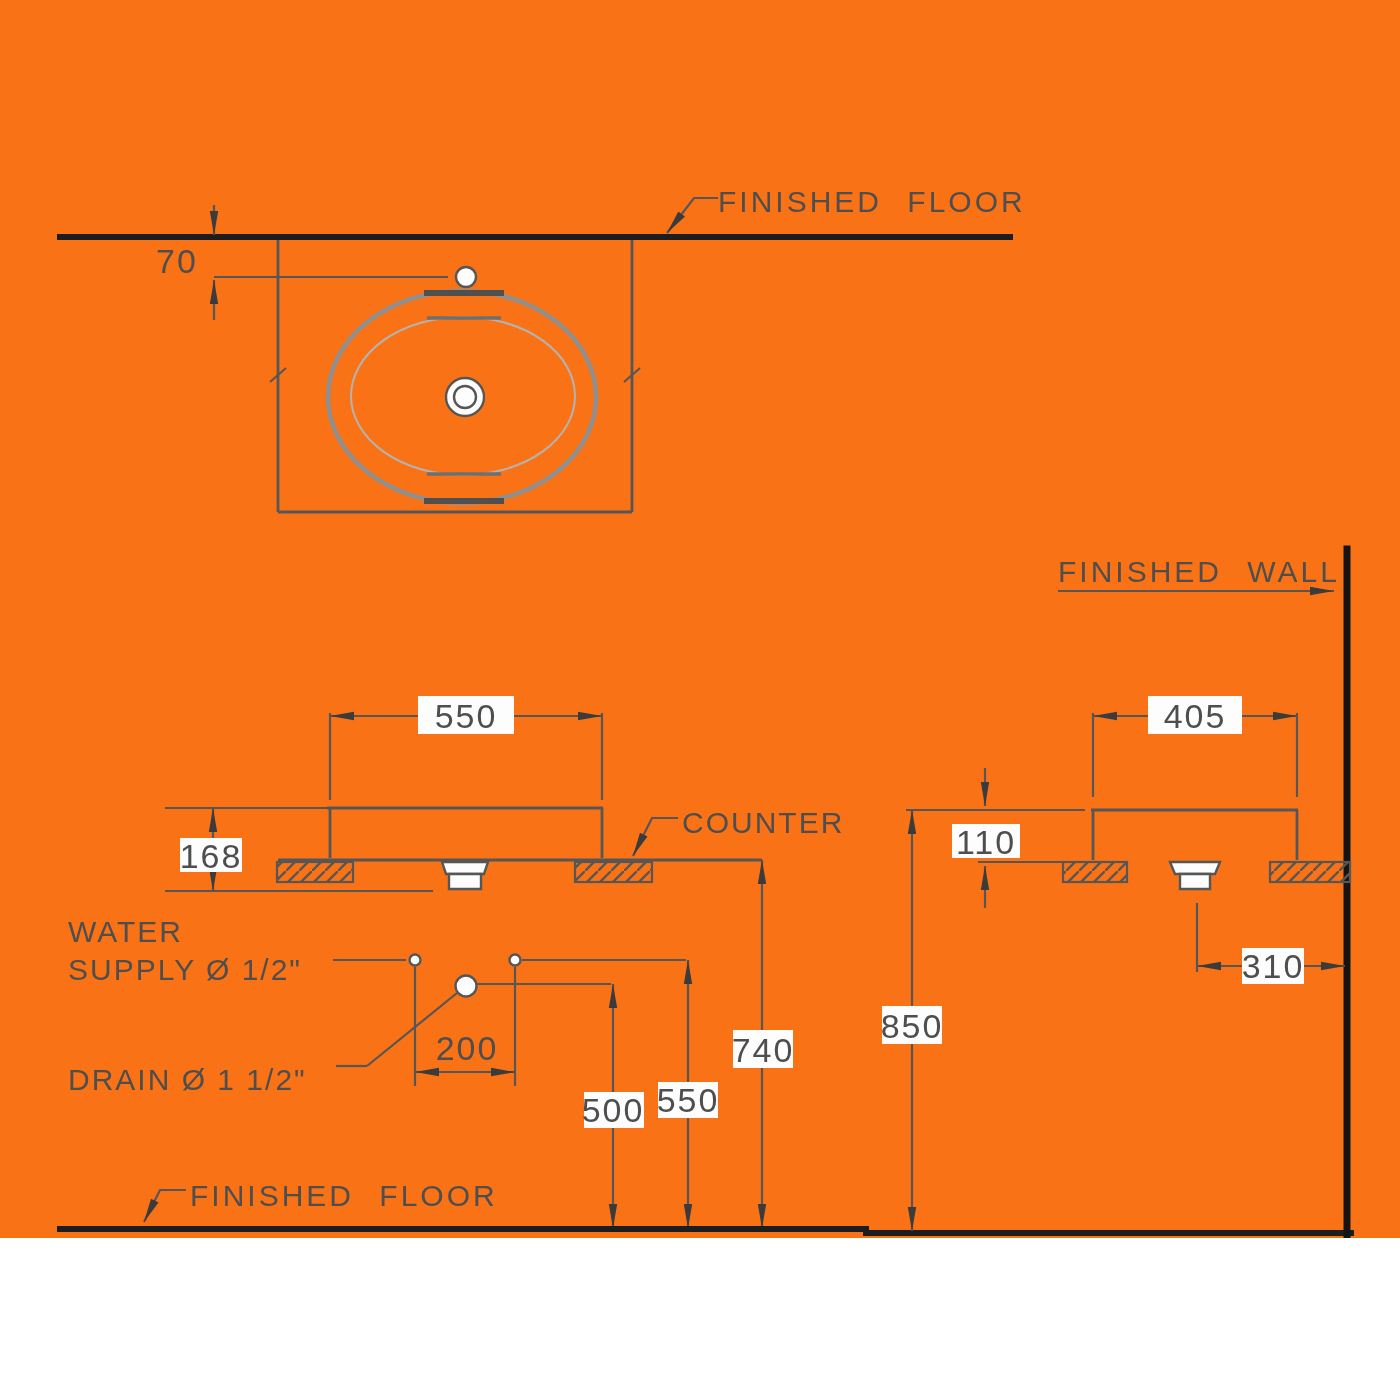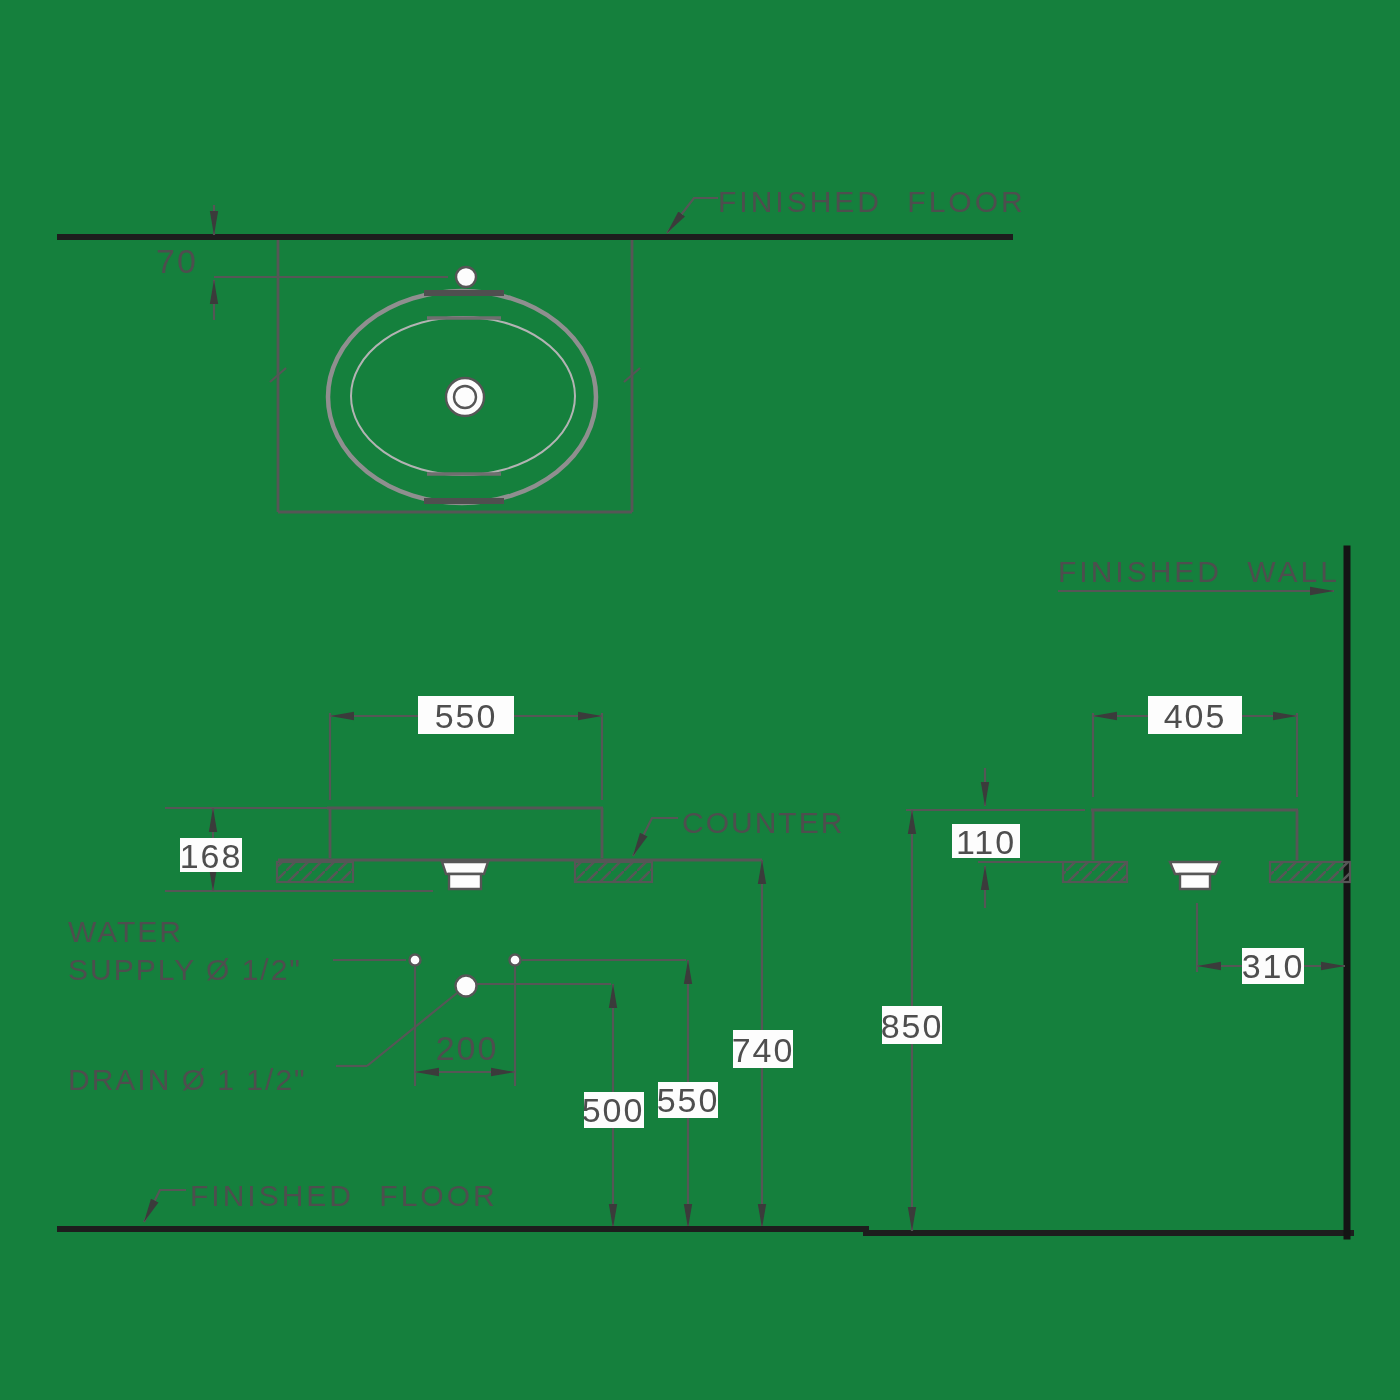--- a/index.html
+++ b/index.html
@@ -1,16 +1,16 @@
 <!DOCTYPE html>
 <html><head>
 <meta charset="utf-8">
 <style>
   html,body { margin:0; padding:0; background:#ffffff; }
-  .canvas { position:relative; width:1400px; height:1400px; background:#15803d; overflow:hidden;text-align:right; }
+  .canvas { position:relative; width:1400px; height:1238px; background:#f97316; overflow:hidden;text-align:right; }
   svg { position:absolute; left:0; top:0; }
   text { font-family:"Liberation Sans", sans-serif; fill:#4e4e4e; }
   .dim  { font-size:34px; letter-spacing:2px; text-anchor:middle; }
   .lbl  { font-size:30px; letter-spacing:3px; word-spacing:14px; text-anchor:start; }
   .lbl2 { font-size:30px; letter-spacing:2px; text-anchor:start; }
   .lt { stroke:#1d1d1d; stroke-width:6;   fill:none; stroke-linecap:square; }
   .lwall { stroke:#141414; stroke-width:7; fill:none; stroke-linecap:square; }
   .lm { stroke:#565656; stroke-width:2.8; fill:none; }
   .ld { stroke:#565656; stroke-width:2.2; fill:none; }
   .lo { stroke:#8f8f8f; stroke-width:4.5; fill:none; }

